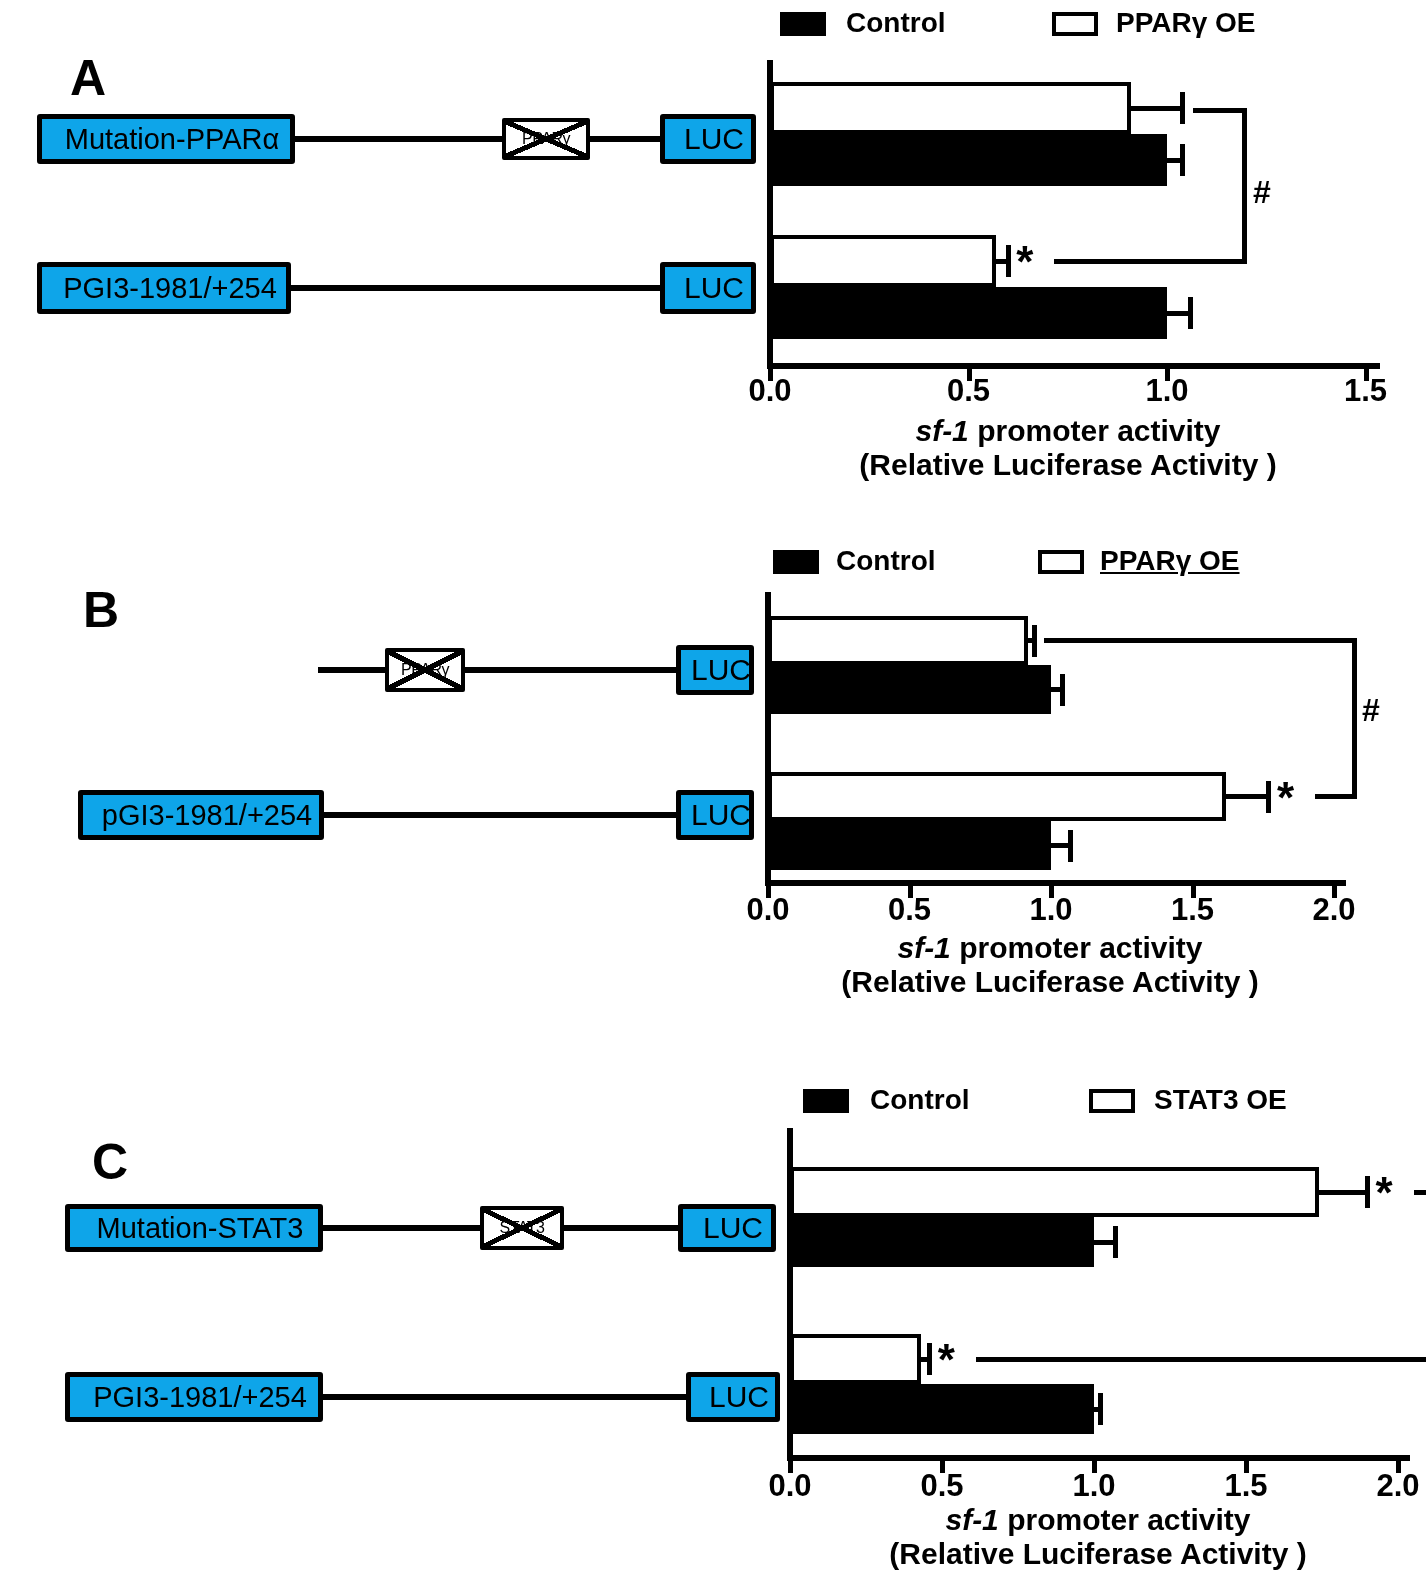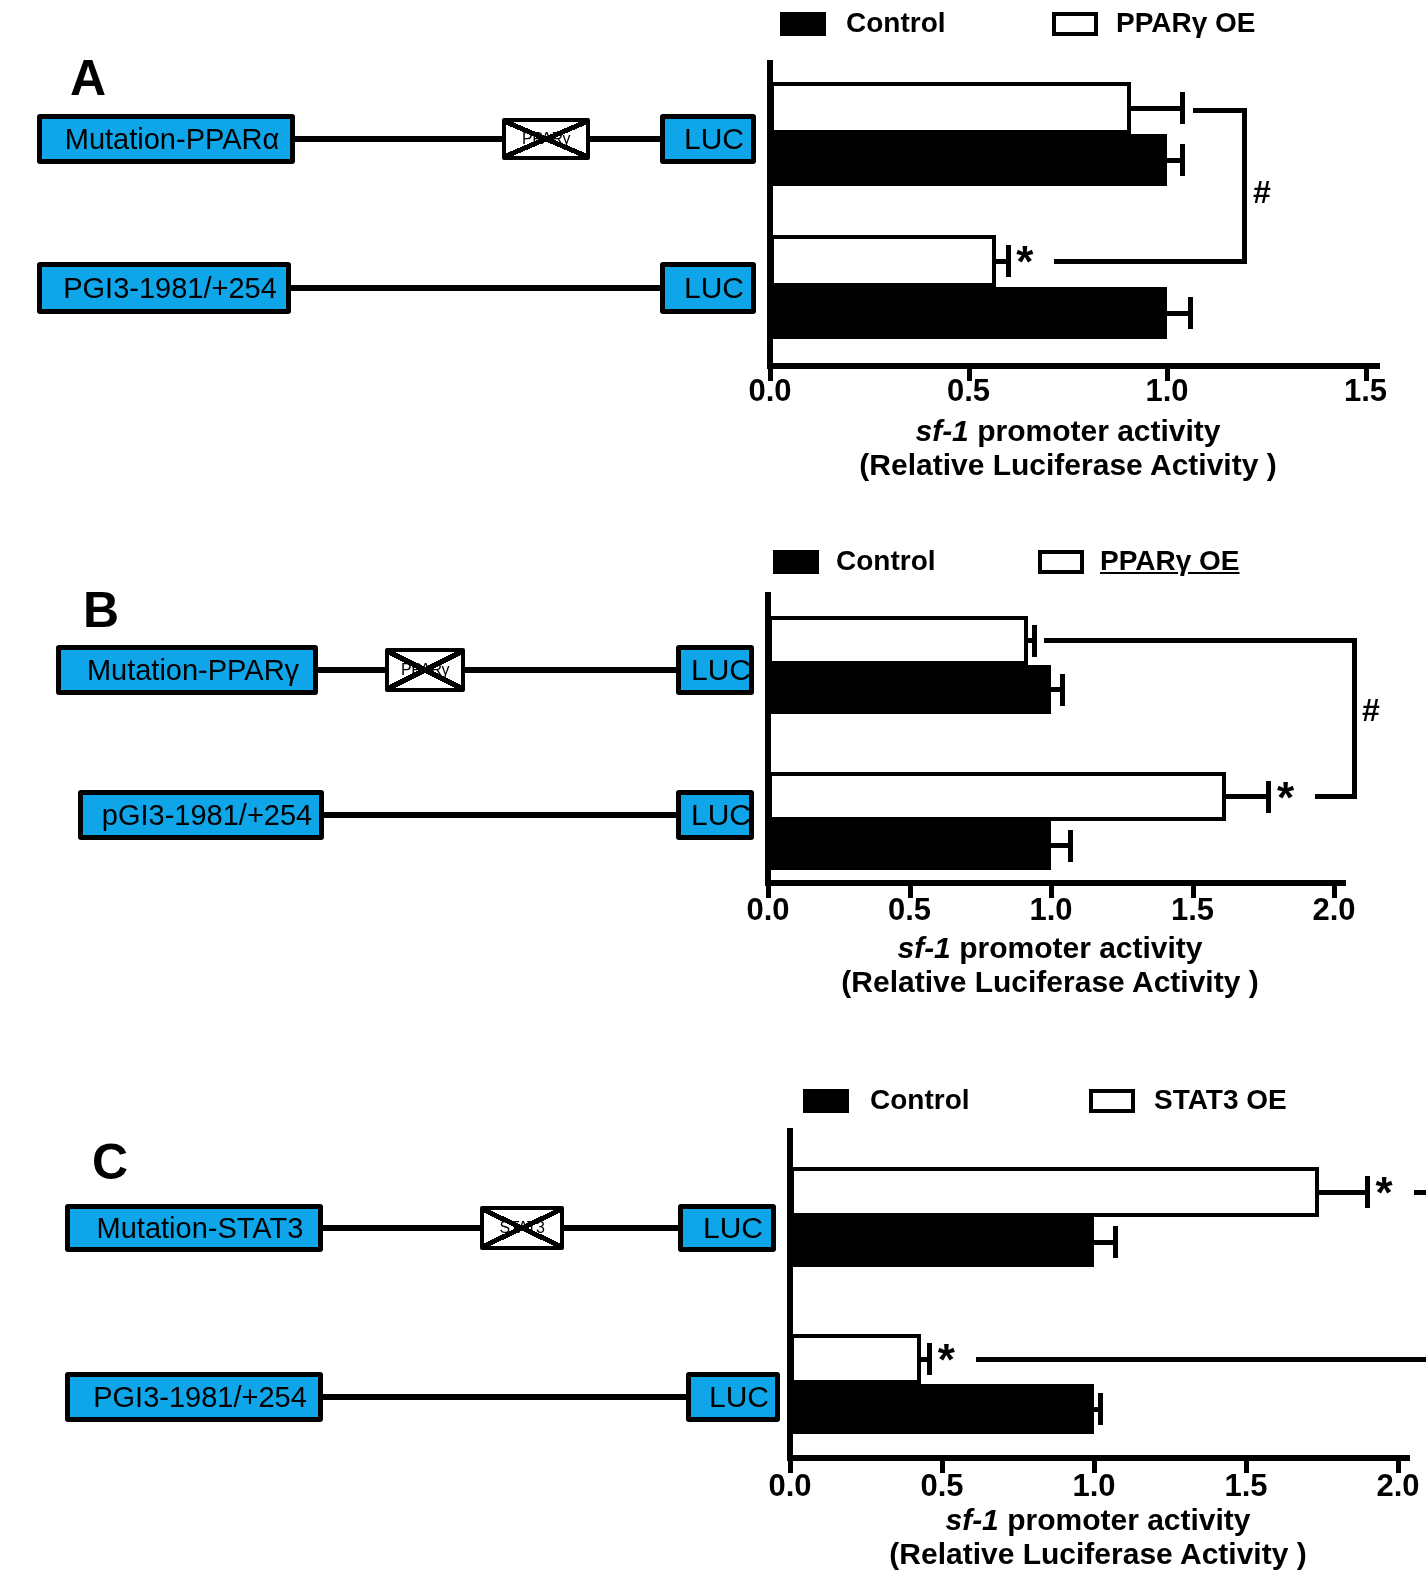--- a/index.html
+++ b/index.html
@@ -73,21 +73,20 @@
     <div class="ink" style="left: 1213.5px; top: 107.5px; width: 5px; height: 156px;"></div>
     <div class="ink" style="left: 1026.2px; top: 258.5px; width: 189.8px; height: 5px;"></div>
     <div class="txt" style="left: 1225px; top: 176px; font-size: 32px; font-weight: bold;">#</div>
     <div class="txt" style="left: 720px; top: 415px; width: 640px; text-align: center; font-size: 30px; font-weight: bold;"><span style="font-style: italic;">sf-1</span><span style="white-space: pre;"> promoter activity</span></div>
     <div class="txt" style="left: 720px; top: 449px; width: 640px; text-align: center; font-size: 30px; font-weight: bold;">(Relative Luciferase Activity )</div>
     <div style="left: 745px; top: 550px; width: 46px; height: 24px; background: rgb(0, 0, 0); border: 4px solid rgb(0, 0, 0);"></div>
     <div class="txt" style="left: 808px; top: 546px; font-size: 28px; font-weight: bold;">Control</div>
     <div style="left: 1010px; top: 550px; width: 46px; height: 24px; background: rgb(255, 255, 255); border: 4px solid rgb(0, 0, 0);"></div>
     <div class="txt" style="left: 1072px; top: 546px; font-size: 28px; font-weight: bold; text-decoration: underline;">PPARγ OE</div>
     <div class="txt" style="left: 55px; top: 584px; font-size: 50px; font-weight: bold;">B</div>
-    <div class="obox" style="left: 28px; top: 645px; width: 262px; height: 50px;">Mutation-PPARγ</div>
     <div class="ink" style="left: 290px; top: 667px; width: 67px; height: 6px;"></div>
     <div class="sitebox" style="left: 357px; top: 648px; width: 80px; height: 44px;">PPARγ</div>
     <div class="ink" style="left: 437px; top: 667px; width: 211px; height: 6px;"></div>
     <div class="obox" style="left: 648px; top: 645px; width: 78px; height: 50px; font-size: 30px;">LUC</div>
     <div class="obox" style="left: 50px; top: 790px; width: 246px; height: 50px;">pGI3-1981/+254</div>
     <div class="ink" style="left: 296px; top: 812px; width: 352px; height: 6px;"></div>
     <div class="obox" style="left: 648px; top: 790px; width: 78px; height: 50px; font-size: 30px;">LUC</div>
     <div class="ink" style="left: 737px; top: 592px; width: 6px; height: 294px;"></div>
     <div class="ink" style="left: 737px; top: 880px; width: 581px; height: 6px;"></div>
     <div class="ink" style="left: 738px; top: 886px; width: 5px; height: 12px;"></div>

